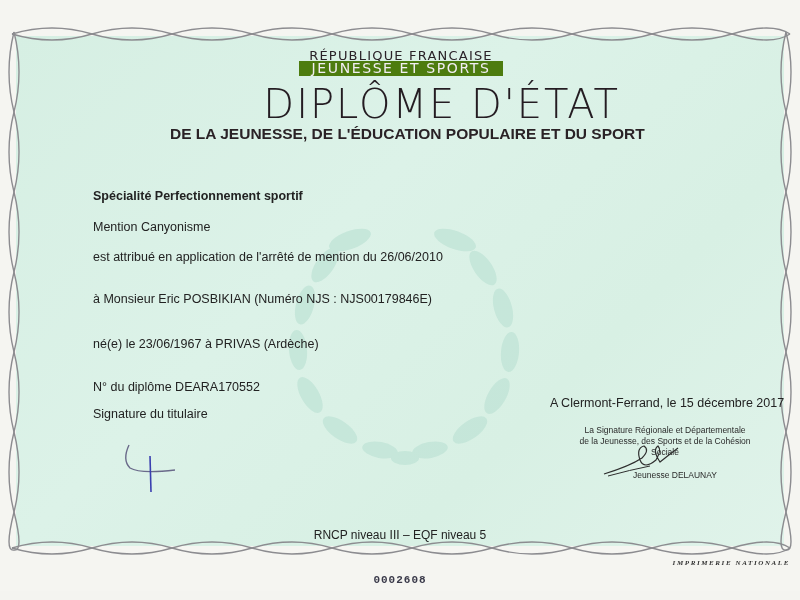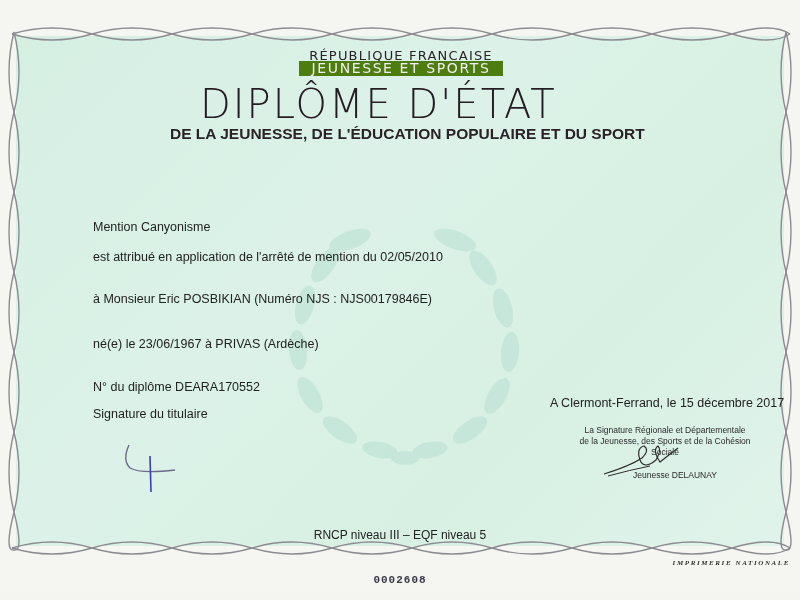--- a/index.html
+++ b/index.html
@@ -58,21 +58,21 @@
       font-size: 14px;
       letter-spacing: 1.6px;
       text-align: center;
       line-height: 15px;
     }
     .title {
       position: absolute;
       left: 200px;
       top: 80px;
       width: 420px;
-      text-align: left;
+      text-align: right;
       font-family: "DejaVu Sans", sans-serif;
       font-weight: 300;
       font-size: 40px;
       letter-spacing: 2px;
       color: #241c22;
       line-height: 48px;
     }
     .subtitle {
       position: absolute;
       left: 170px;
@@ -232,22 +232,23 @@
       <path d="M786 32 Q776 72 786 112 T786 192 T786 272 T786 352 T786 432 T786 512 T786 550"></path>
       <path d="M786 32 Q796 72 786 112 T786 192 T786 272 T786 352 T786 432 T786 512 T786 550"></path>
     </g>
   </svg>
 
   <div class="republique-top">RÉPUBLIQUE FRANCAISE</div>
   <div class="jeunesse-band">JEUNESSE ET SPORTS</div>
   <div class="title">DIPLÔME D'ÉTAT</div>
   <div class="subtitle">DE LA JEUNESSE, DE L'ÉDUCATION POPULAIRE ET DU SPORT</div>
 
+  <div class="line bold" style="top:189px;">Spécialité Perfectionnement sportif</div>
   <div class="line" style="top:220px;">Mention Canyonisme</div>
-  <div class="line" style="top:250px;">est attribué en application de l'arrêté de mention du 02/05/2010</div>
+  <div class="line" style="top:250px;">est attribué en application de l'arrêté de mention du 26/06/2010</div>
   <div class="line" style="top:292px;">à Monsieur Eric POSBIKIAN (Numéro NJS : NJS00179846E)</div>
   <div class="line" style="top:337px;">né(e) le 23/06/1967 à PRIVAS (Ardèche)</div>
   <div class="line" style="top:380px;">N° du diplôme DEARA170552</div>
   <div class="line" style="top:407px;">Signature du titulaire</div>
 
   <svg class="sig-holder" viewBox="0 0 80 60">
     <path d="M9 5 Q2 20 10 28 Q20 34 55 30" fill="none" stroke="#6a6a8a" stroke-width="1.4"></path>
     <path d="M30 16 L31 52" fill="none" stroke="#3a3fb0" stroke-width="1.6"></path>
   </svg>
 

